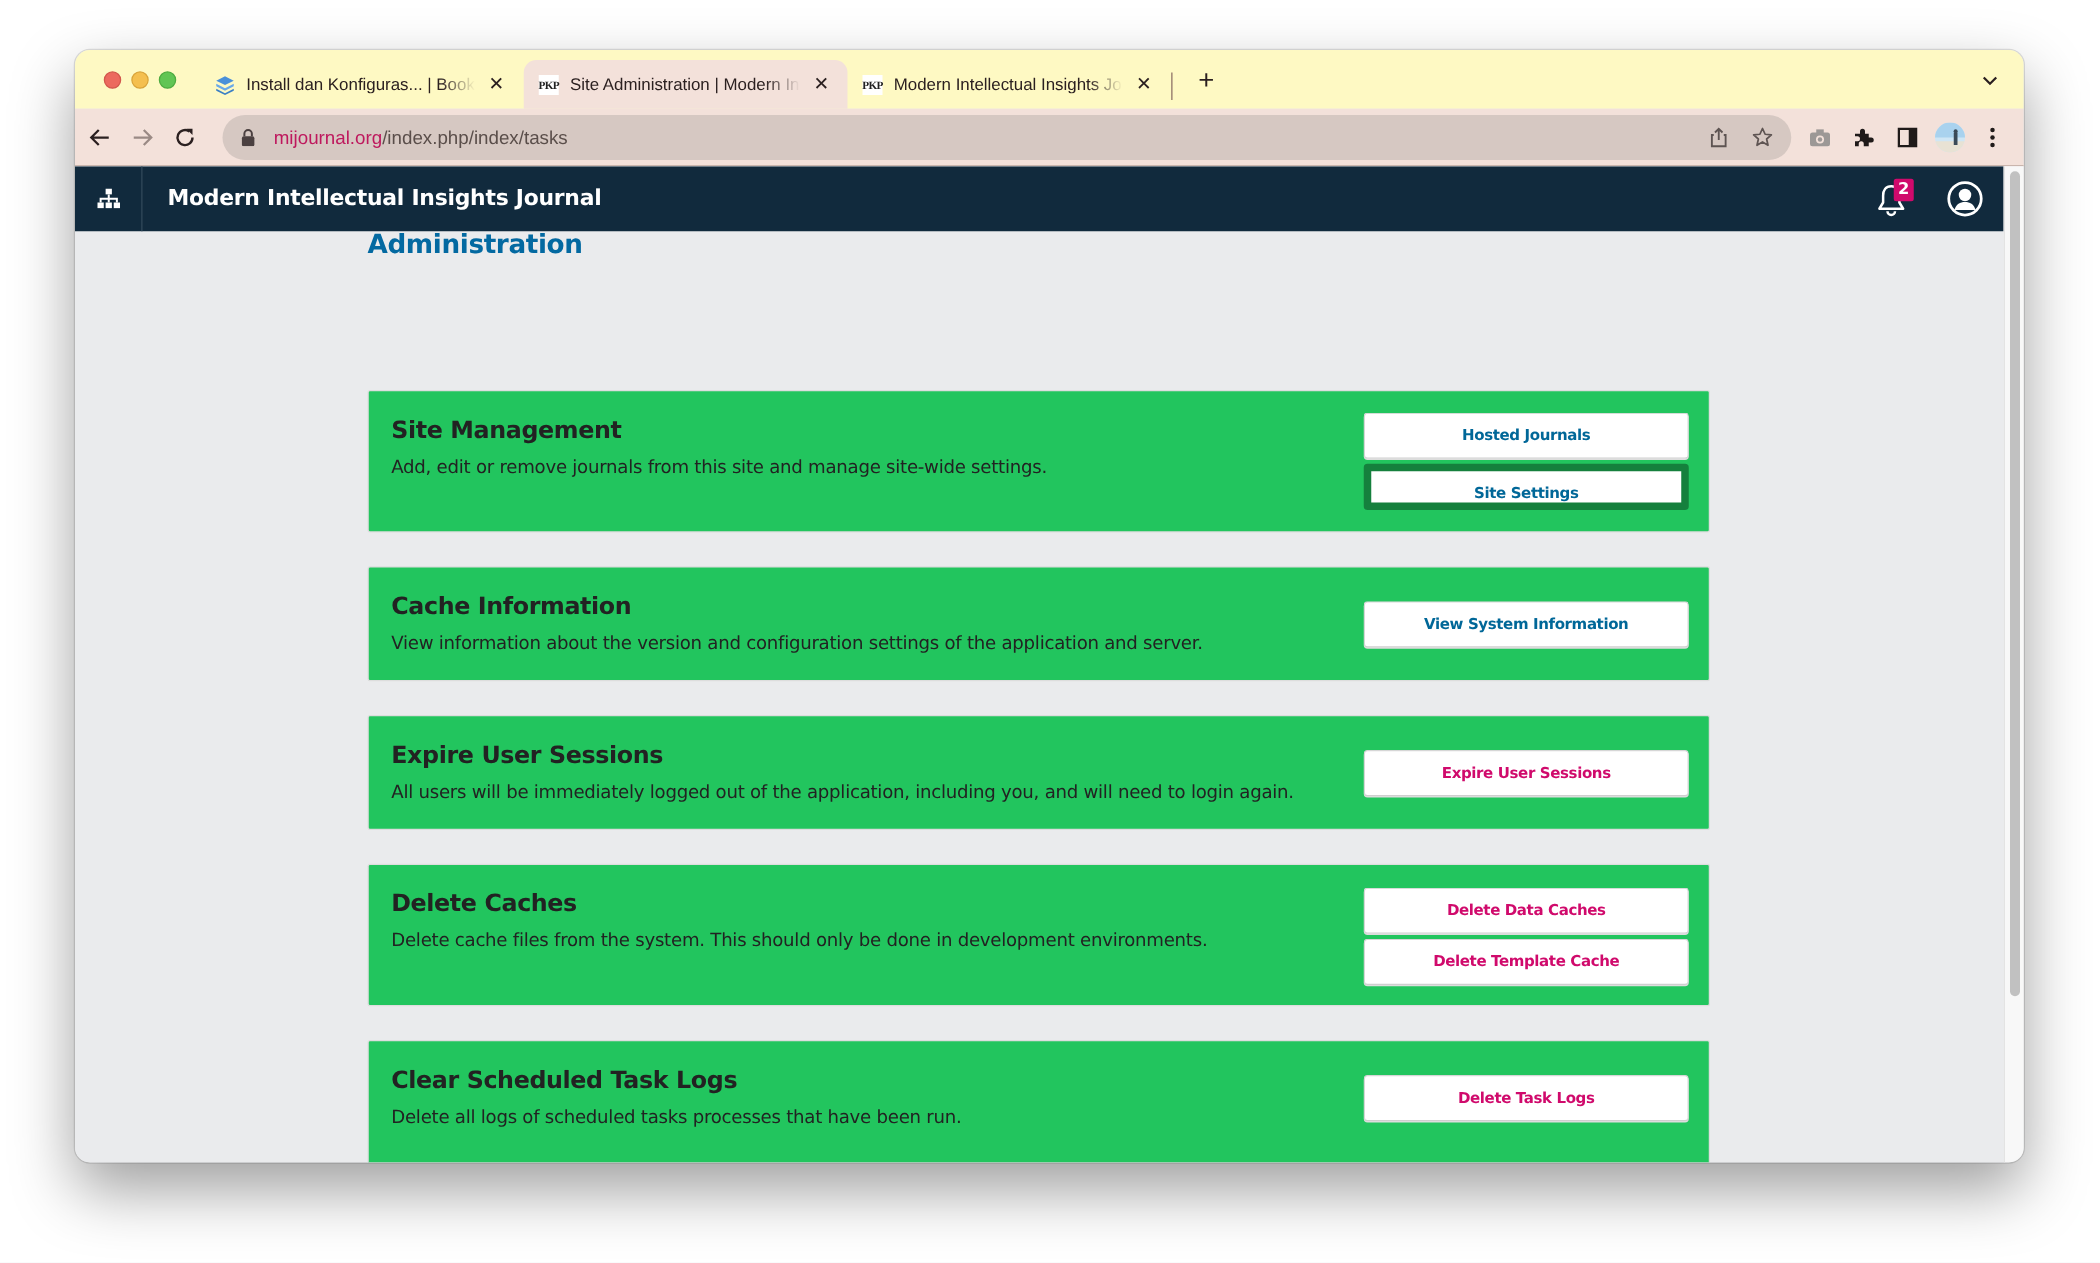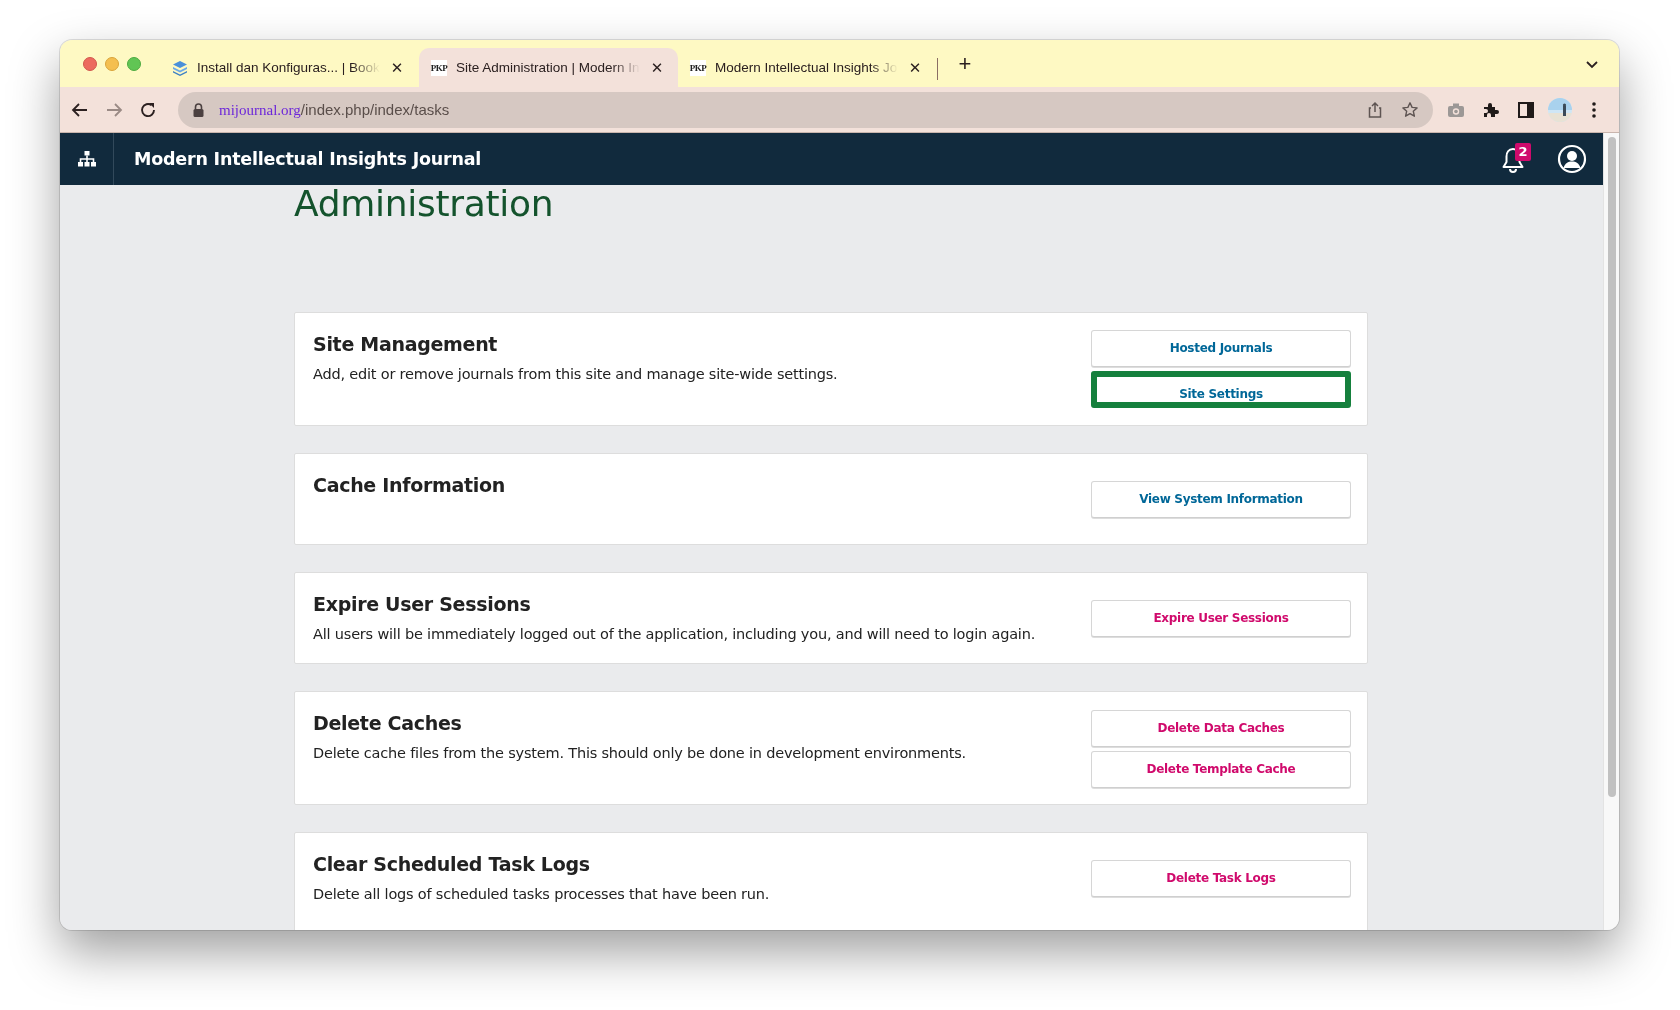--- a/index.html
+++ b/index.html
@@ -45,21 +45,21 @@
     background: #f3e1da; border-bottom: 1px solid #c9b5ad;
   }
   .tb-btn { position: absolute; top: 11px; width: 24px; height: 24px; display:flex; align-items:center; justify-content:center; }
   .omnibox {
     position: absolute; left: 118px; top: 5px; width: 1255px; height: 36px;
     background: #d6c8c2; border-radius: 18px;
     display: flex; align-items: center;
   }
   .omnibox .lock { margin-left: 15px; width: 12px; height: 14px; display:flex; align-items:center; }
   .omnibox .url { margin-left: 14px; font-size: 15px; color: #5a4e4a; font-family: "Liberation Sans", sans-serif; }
-  .omnibox .url .host { color: #6d28d9; font-family: Liberation Serif, serif; }
+  .omnibox .url .host { color: #be185d; }
   .omni-icon { position: absolute; top: 6px; width: 24px; height: 24px; display:flex; align-items:center; justify-content:center; }
   
   .viewport {
     position: absolute; left: 0; top: 93px; width: 1543px; height: 797px;
     background: #eaebed; overflow: hidden;
   }
   .appbar {
     position: absolute; left: 0; top: 0; width: 100%; height: 52px;
     background: #112a3d;
   }
@@ -84,26 +84,26 @@
   .scrollbar {
     position: absolute; left: 1543px; top: 93px; width: 16px; height: 797px;
     background: #f8f8f8; border-left: 1px solid #e3e3e3;
   }
   .scrollbar .thumb {
     position: absolute; left: 4px; top: 4px; width: 8px; height: 660px;
     background: #c1c1c1; border-radius: 4px;
   }
   .page-title {
     position: absolute; left: 234px; top: 50px;
-    font-size: 36px; font-weight: normal; color: #14532d;
+    font-size: 21px; font-weight: bold; color: #0369a1;
     font-family: "DejaVu Sans", sans-serif; letter-spacing: -0.3px;
   }
   .card {
     position: absolute; left: 234px; width: 1074px;
-    background: #ffffff; border: 1px solid #dddddd; border-radius: 2px;
+    background: #22c55e; border: 1px solid #dddddd; border-radius: 2px;
   }
   .card .ctitle {
     position: absolute; left: 18px; top: 20px;
     font-size: 19px; font-weight: bold; color: #222;
     font-family: "DejaVu Sans", sans-serif; letter-spacing: -0.3px;
   }
   .card .cdesc {
     position: absolute; left: 18px; top: 53px;
     font-size: 14.5px; color: #222;
     font-family: "DejaVu Sans", sans-serif; letter-spacing: -0.2px;
@@ -275,20 +275,21 @@
 
     <div class="card" style="top:179px; height:114px;">
       <div class="ctitle">Site Management</div>
       <div class="cdesc">Add, edit or remove journals from this site and manage site-wide settings.</div>
       <div class="btn primary" style="top:17px;">Hosted Journals</div>
       <div class="btn primary focused" style="top:58px;">Site Settings</div>
     </div>
 
     <div class="card" style="top:320px; height:92px;">
       <div class="ctitle">Cache Information</div>
+      <div class="cdesc">View information about the version and configuration settings of the application and server.</div>
       <div class="btn primary" style="top:27px;">View System Information</div>
     </div>
 
     <div class="card" style="top:439px; height:92px;">
       <div class="ctitle">Expire User Sessions</div>
       <div class="cdesc">All users will be immediately logged out of the application, including you, and will need to login again.</div>
       <div class="btn danger" style="top:27px;">Expire User Sessions</div>
     </div>
 
     <div class="card" style="top:558px; height:114px;">

